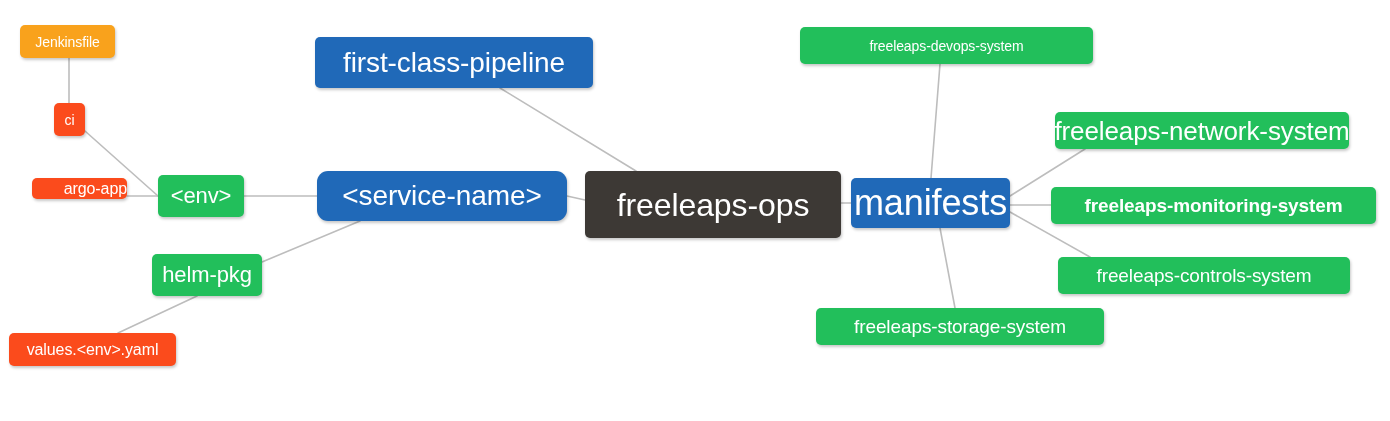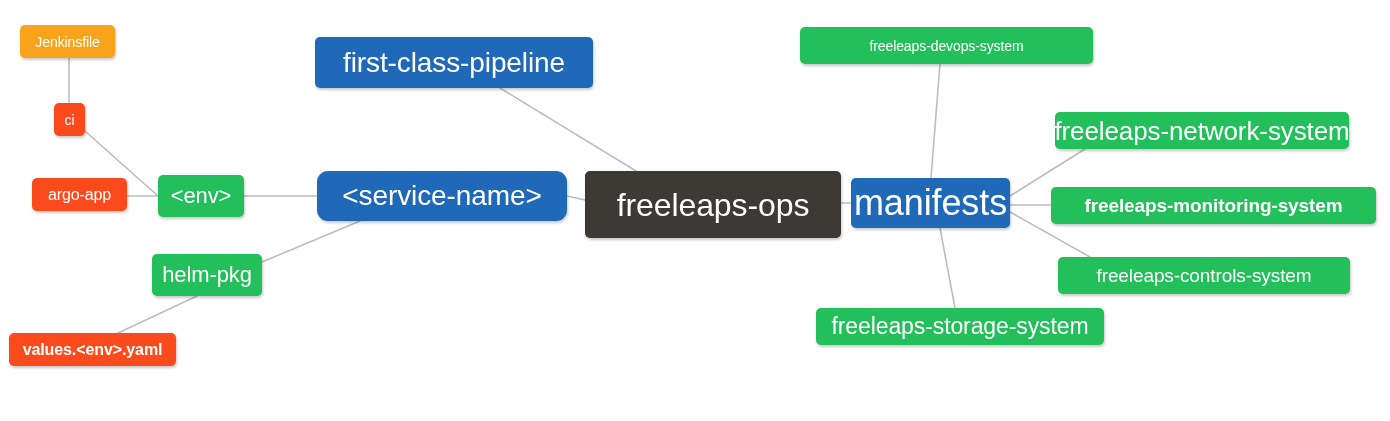--- a/index.html
+++ b/index.html
@@ -61,30 +61,30 @@
       <line x1="1010" y1="212" x2="1090" y2="257" stroke="#bdbdbd" stroke-width="1.6" stroke-linecap="round"></line>
       <line x1="940" y1="228" x2="955" y2="308" stroke="#bdbdbd" stroke-width="1.6" stroke-linecap="round"></line>
     </svg>
   <div id="node-layer">
       <div class="node" style="left: 20px; top: 25px; width: 95px; height: 33px; background: rgb(249, 162, 28); color: rgb(255, 255, 255); font-size: 14px;">
         <span>Jenkinsfile</span>
       </div>
       <div class="node" style="left: 54px; top: 103px; width: 31px; height: 33px; background: rgb(251, 75, 28); color: rgb(255, 255, 255); font-size: 14px;">
         <span>ci</span>
       </div>
-      <div class="node" style="left: 32px; top: 178px; width: 95px; height: 33px; background: rgb(251, 75, 28); color: rgb(255, 255, 255); font-size: 16px;">
+      <div class="node" style="left: 32px; top: 178px; width: 95px; height: 21px; background: rgb(251, 75, 28); color: rgb(255, 255, 255); font-size: 16px; justify-content: flex-end;">
         <span>argo-app</span>
       </div>
       <div class="node" style="left: 158px; top: 175px; width: 86px; height: 42px; background: rgb(34, 191, 91); color: rgb(255, 255, 255); font-size: 22px;">
         <span>&lt;env&gt;</span>
       </div>
       <div class="node" style="left: 152px; top: 254px; width: 110px; height: 42px; background: rgb(34, 191, 91); color: rgb(255, 255, 255); font-size: 22px;">
         <span>helm-pkg</span>
       </div>
-      <div class="node" style="left: 9px; top: 333px; width: 167px; height: 33px; background: rgb(251, 75, 28); color: rgb(255, 255, 255); font-size: 16px; font-weight: bold;">
+      <div class="node" style="left: 9px; top: 333px; width: 167px; height: 33px; background: rgb(251, 75, 28); color: rgb(255, 255, 255); font-size: 16px;">
         <span>values.&lt;env&gt;.yaml</span>
       </div>
       <div class="node" style="left: 315px; top: 37px; width: 278px; height: 51px; background: rgb(32, 105, 184); color: rgb(255, 255, 255); font-size: 28px;">
         <span>first-class-pipeline</span>
       </div>
       <div class="node" style="left: 317px; top: 171px; width: 250px; height: 50px; background: rgb(32, 105, 184); color: rgb(255, 255, 255); font-size: 28px; border-radius: 11px;">
         <span>&lt;service-name&gt;</span>
       </div>
       <div class="node" style="left: 585px; top: 171px; width: 256px; height: 67px; background: rgb(61, 57, 53); color: rgb(255, 255, 255); font-size: 32px;">
         <span>freeleaps-ops</span>
@@ -97,17 +97,17 @@
       </div>
       <div class="node" style="left: 1055px; top: 112px; width: 294px; height: 37px; background: rgb(34, 191, 91); color: rgb(255, 255, 255); font-size: 26px;">
         <span>freeleaps-network-system</span>
       </div>
       <div class="node" style="left: 1051px; top: 187px; width: 325px; height: 37px; background: rgb(34, 191, 91); color: rgb(255, 255, 255); font-size: 19px; font-weight: bold;">
         <span>freeleaps-monitoring-system</span>
       </div>
       <div class="node" style="left: 1058px; top: 257px; width: 292px; height: 37px; background: rgb(34, 191, 91); color: rgb(255, 255, 255); font-size: 19px;">
         <span>freeleaps-controls-system</span>
       </div>
-      <div class="node" style="left: 816px; top: 308px; width: 288px; height: 37px; background: rgb(34, 191, 91); color: rgb(255, 255, 255); font-size: 23px;">
+      <div class="node" style="left: 816px; top: 308px; width: 288px; height: 37px; background: rgb(34, 191, 91); color: rgb(255, 255, 255); font-size: 19px;">
         <span>freeleaps-storage-system</span>
       </div>
     </div>
 </div>
 
 </body></html>

